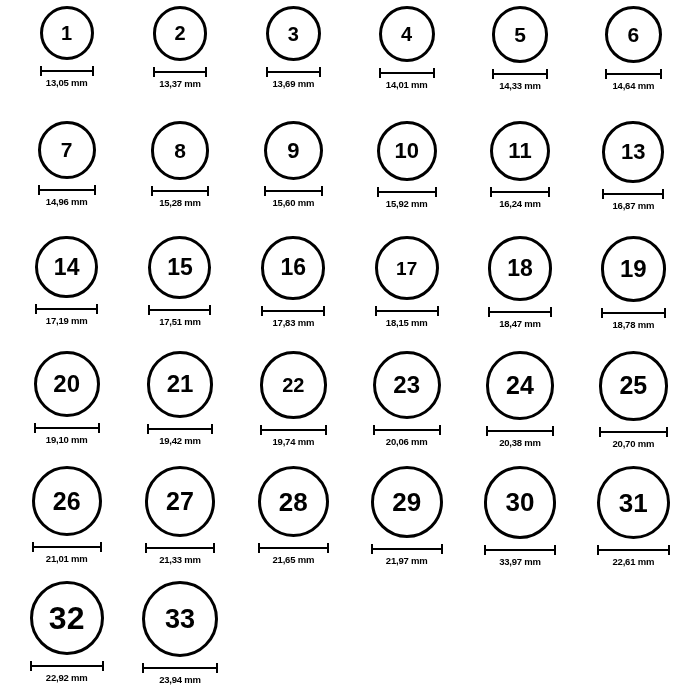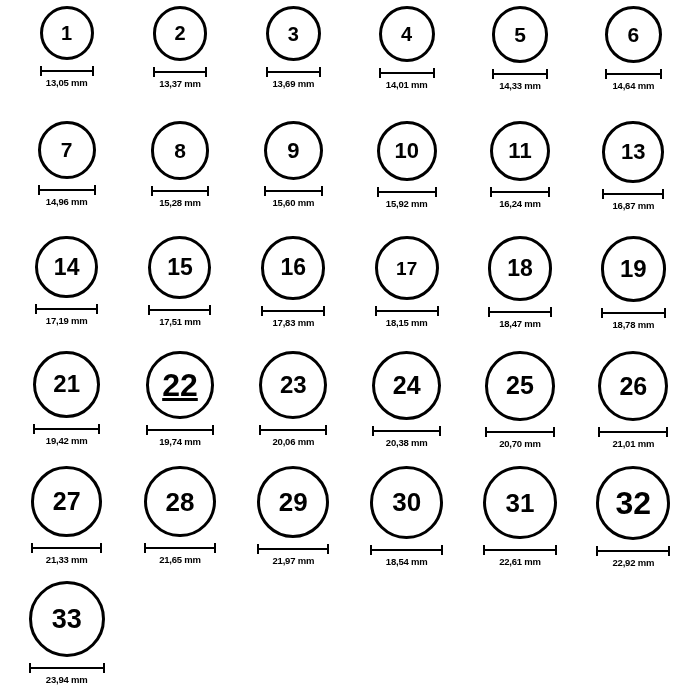--- a/index.html
+++ b/index.html
@@ -277,33 +277,44 @@
           <span class="ring-label" style="font-size: 24px;">19</span>
         </div>
         <div class="measure" style="width: 65.6px;">
           <span class="cap left"></span>
           <span class="bar"></span>
           <span class="cap right"></span>
         </div>
         <div class="mm">18,78 mm</div>
       </div>
       <div class="cell">
+        <div class="ring" style="width: 66.2px; height: 66.2px;">
+          <span class="ring-label" style="font-size: 24px;">20</span>
+        </div>
+        <div class="measure" style="width: 66.2px;">
+          <span class="cap left"></span>
+          <span class="bar"></span>
+          <span class="cap right"></span>
+        </div>
+        <div class="mm">19,10 mm</div>
+      </div>
+      <div class="cell">
         <div class="ring" style="width: 66.9px; height: 66.9px;">
           <span class="ring-label" style="font-size: 24px;">21</span>
         </div>
         <div class="measure" style="width: 66.9px;">
           <span class="cap left"></span>
           <span class="bar"></span>
           <span class="cap right"></span>
         </div>
         <div class="mm">19,42 mm</div>
       </div>
       <div class="cell">
         <div class="ring" style="width: 67.5px; height: 67.5px;">
-          <span class="ring-label" style="font-size: 32px; text-decoration: underline;">22</span>
+          <span class="ring-label" style="font-size: 20px;">22</span>
         </div>
         <div class="measure" style="width: 67.5px;">
           <span class="cap left"></span>
           <span class="bar"></span>
           <span class="cap right"></span>
         </div>
         <div class="mm">19,74 mm</div>
       </div>
       <div class="cell">
         <div class="ring" style="width: 68.2px; height: 68.2px;">
@@ -384,21 +395,21 @@
       </div>
       <div class="cell">
         <div class="ring" style="width: 72.7px; height: 72.7px;">
           <span class="ring-label" style="font-size: 26px;">30</span>
         </div>
         <div class="measure" style="width: 72.7px;">
           <span class="cap left"></span>
           <span class="bar"></span>
           <span class="cap right"></span>
         </div>
-        <div class="mm">18,54 mm</div>
+        <div class="mm">33,97 mm</div>
       </div>
       <div class="cell">
         <div class="ring" style="width: 73.3px; height: 73.3px;">
           <span class="ring-label" style="font-size: 26px;">31</span>
         </div>
         <div class="measure" style="width: 73.3px;">
           <span class="cap left"></span>
           <span class="bar"></span>
           <span class="cap right"></span>
         </div>

